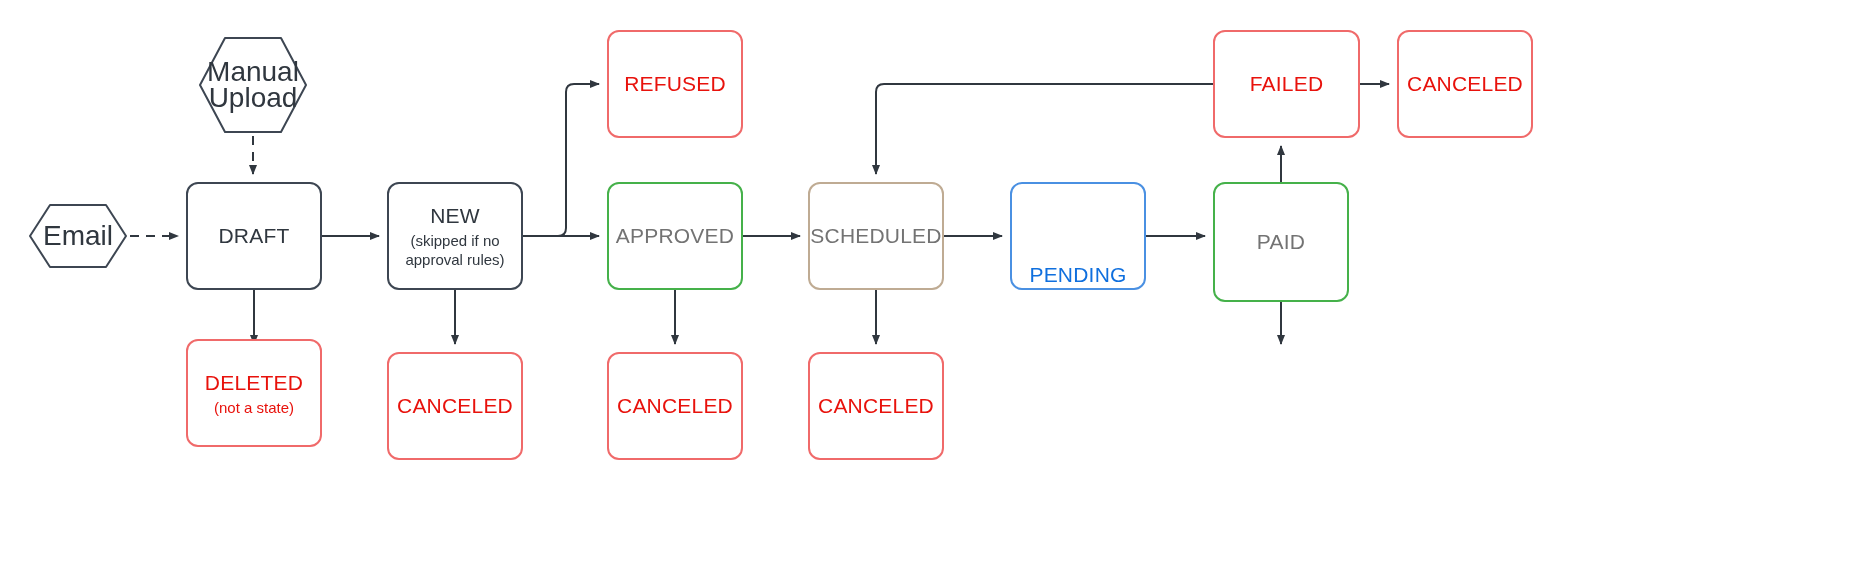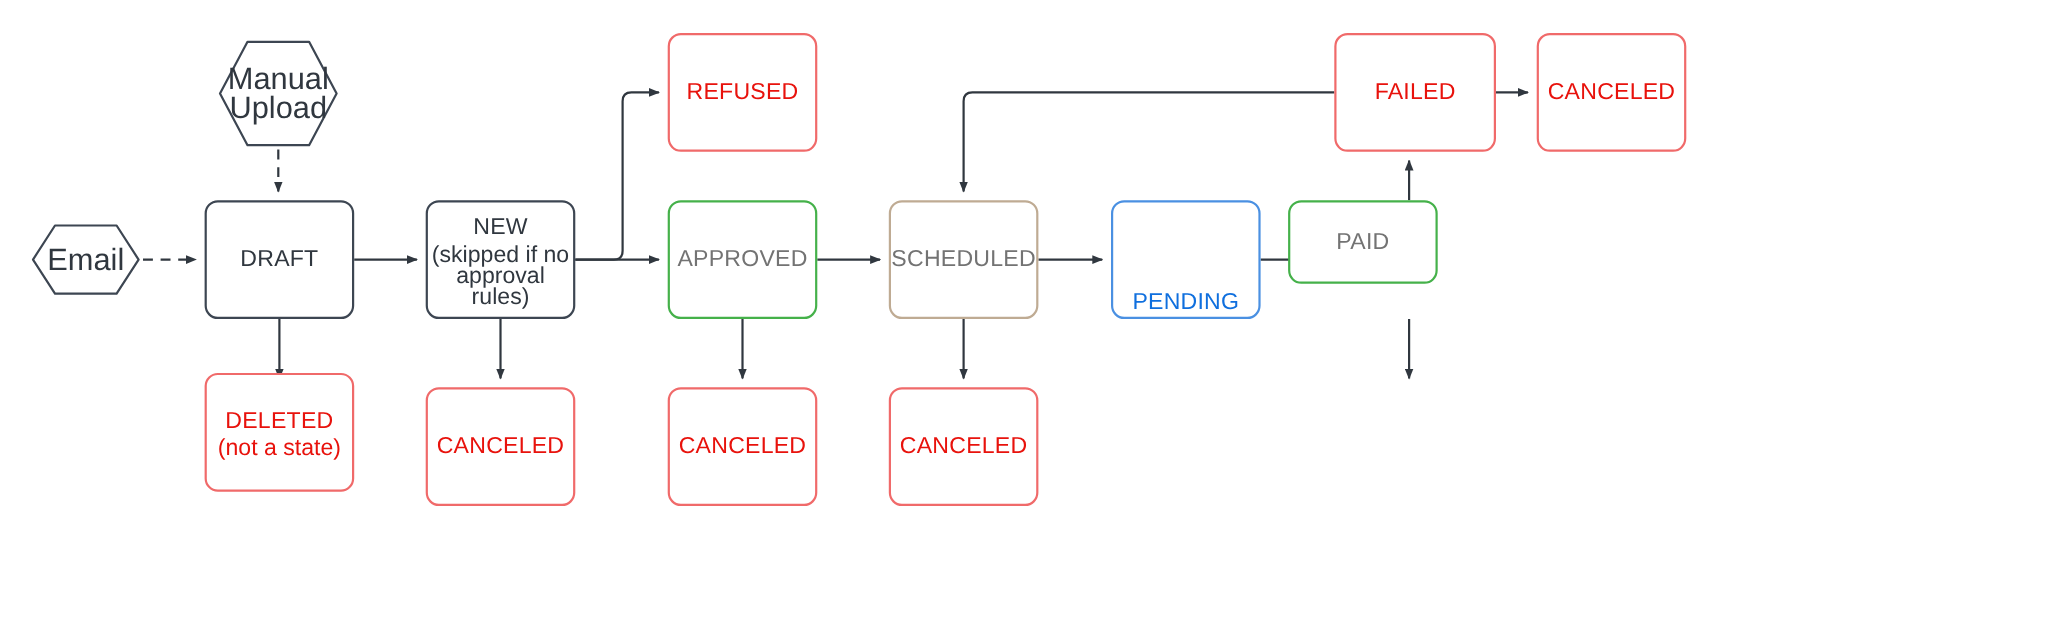--- a/index.html
+++ b/index.html
@@ -35,21 +35,21 @@
     justify-content: center;
     text-align: center;
     color: #3d4652;
   }
   .node .label {
     font-size: 21px;
     line-height: 26px;
     letter-spacing: 0.2px;
   }
   .node .sublabel {
-    font-size: 21px;
+    font-size: 15px;
     line-height: 19px;
     margin-top: 2px;
   }
   .node.red   { border-color: #f06a6a; }
   .node.red   .label, .node.red .sublabel { color: #e8120c; }
   .node.green { border-color: #45b14a; }
   .node.green .label { color: #737373; }
   .node.blue  { border-color: #4a90e2; }
   .node.blue  .label { color: #0f6fde; }
   .node.tan   { border-color: #bfab93; }
@@ -153,21 +153,21 @@
   </div>
 
   <div class="node tan" style="left:808px; top:182px; width:136px; height:108px;">
     <div class="label">SCHEDULED</div>
   </div>
 
   <div class="node blue" style="left:1010px; top:182px; width:136px; height:108px;justify-content:flex-end;">
     <div class="label">PENDING</div>
   </div>
 
-  <div class="node green" style="left:1171px; top:182px; width:136px; height:76px;">
+  <div class="node green" style="left:1213px; top:182px; width:136px; height:120px;">
     <div class="label">PAID</div>
   </div>
 
   <div class="node red" style="left:1213px; top:30px; width:147px; height:108px;">
     <div class="label">FAILED</div>
   </div>
 
   <div class="node red" style="left:1397px; top:30px; width:136px; height:108px;">
     <div class="label">CANCELED</div>
   </div>

